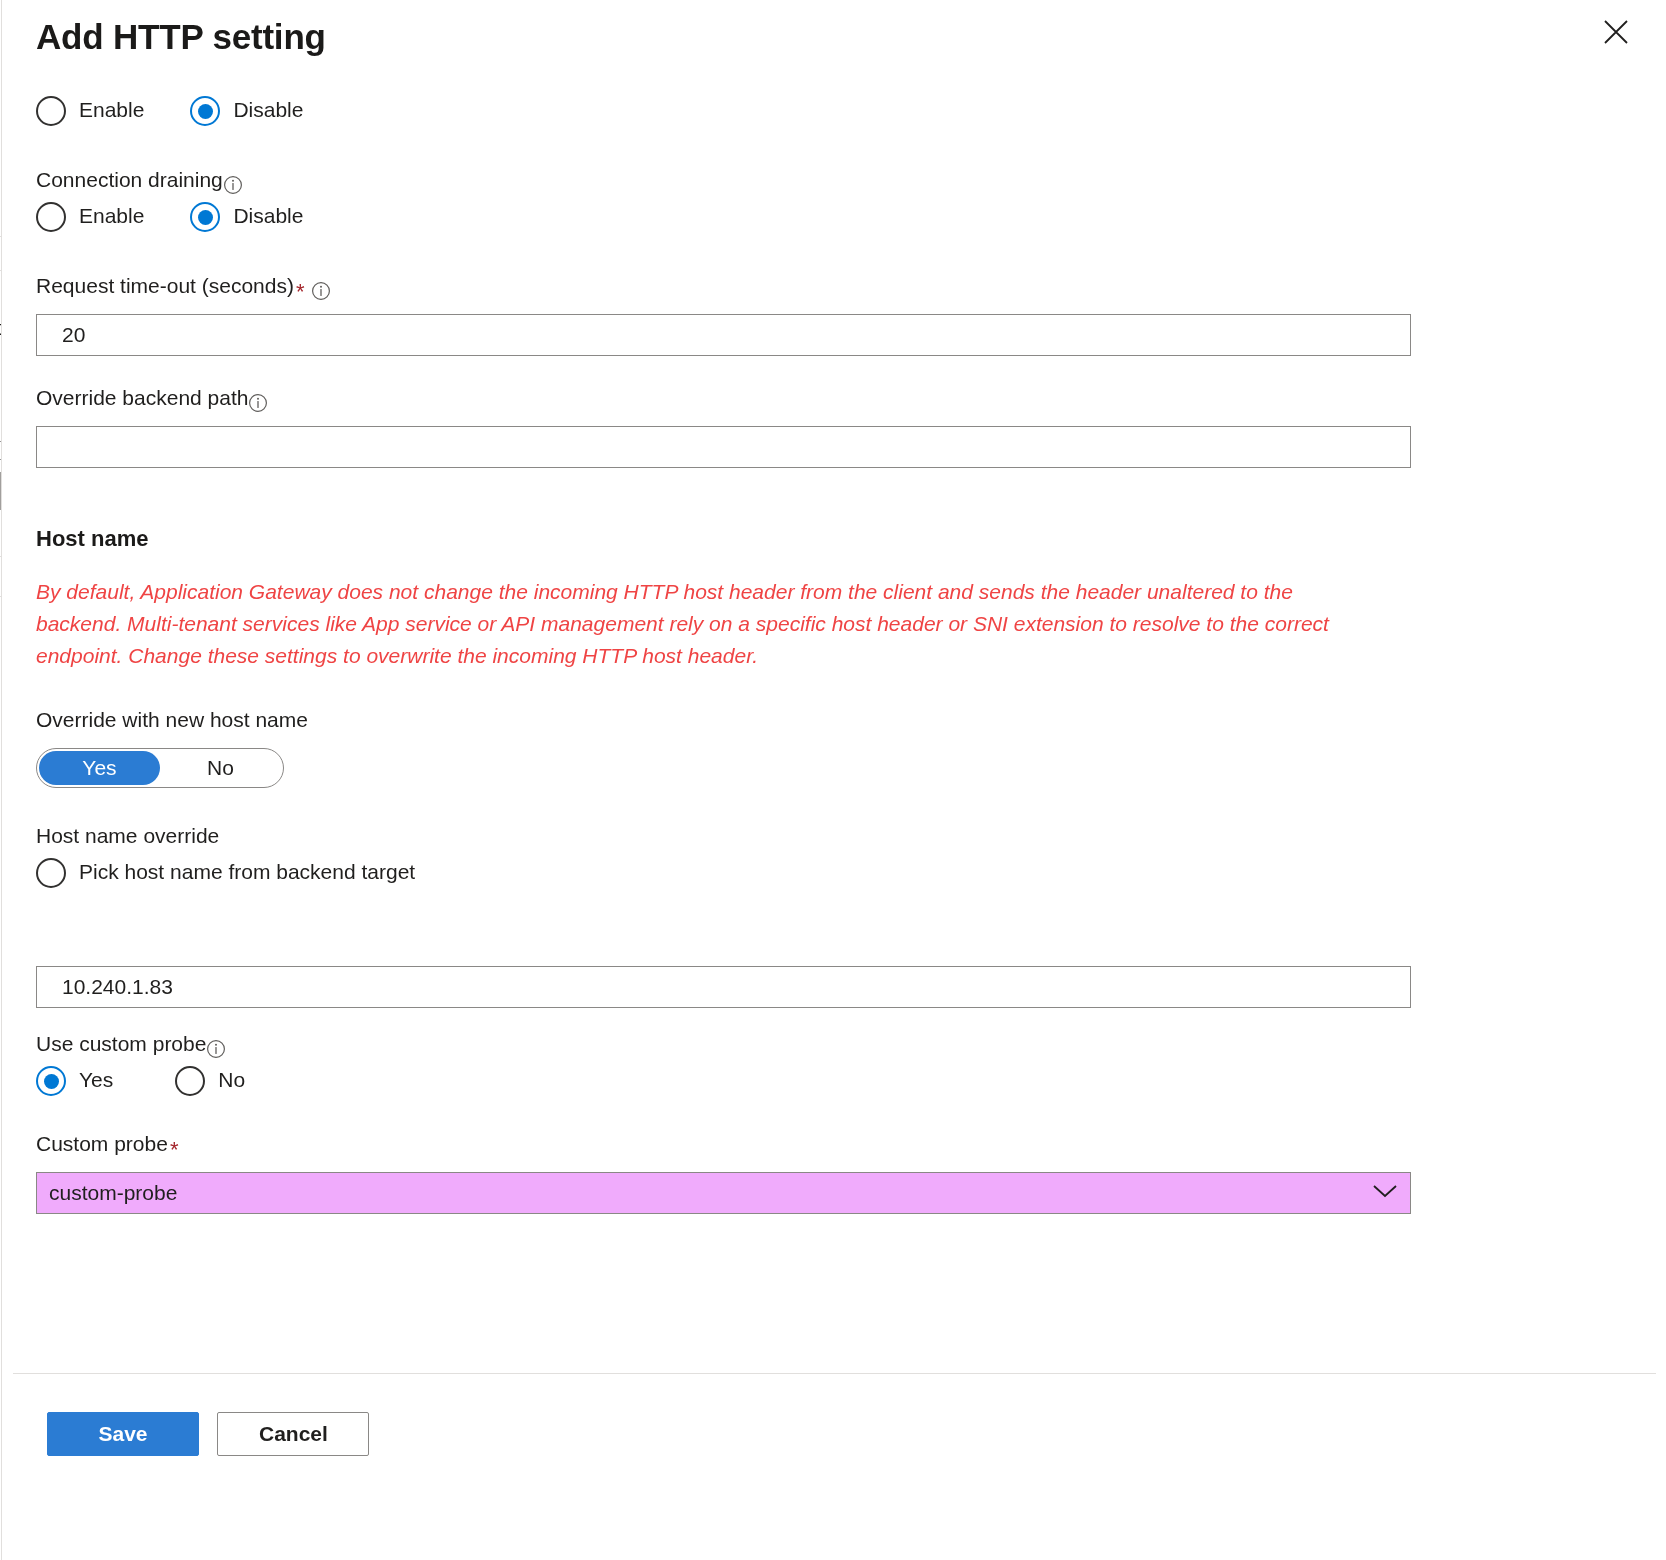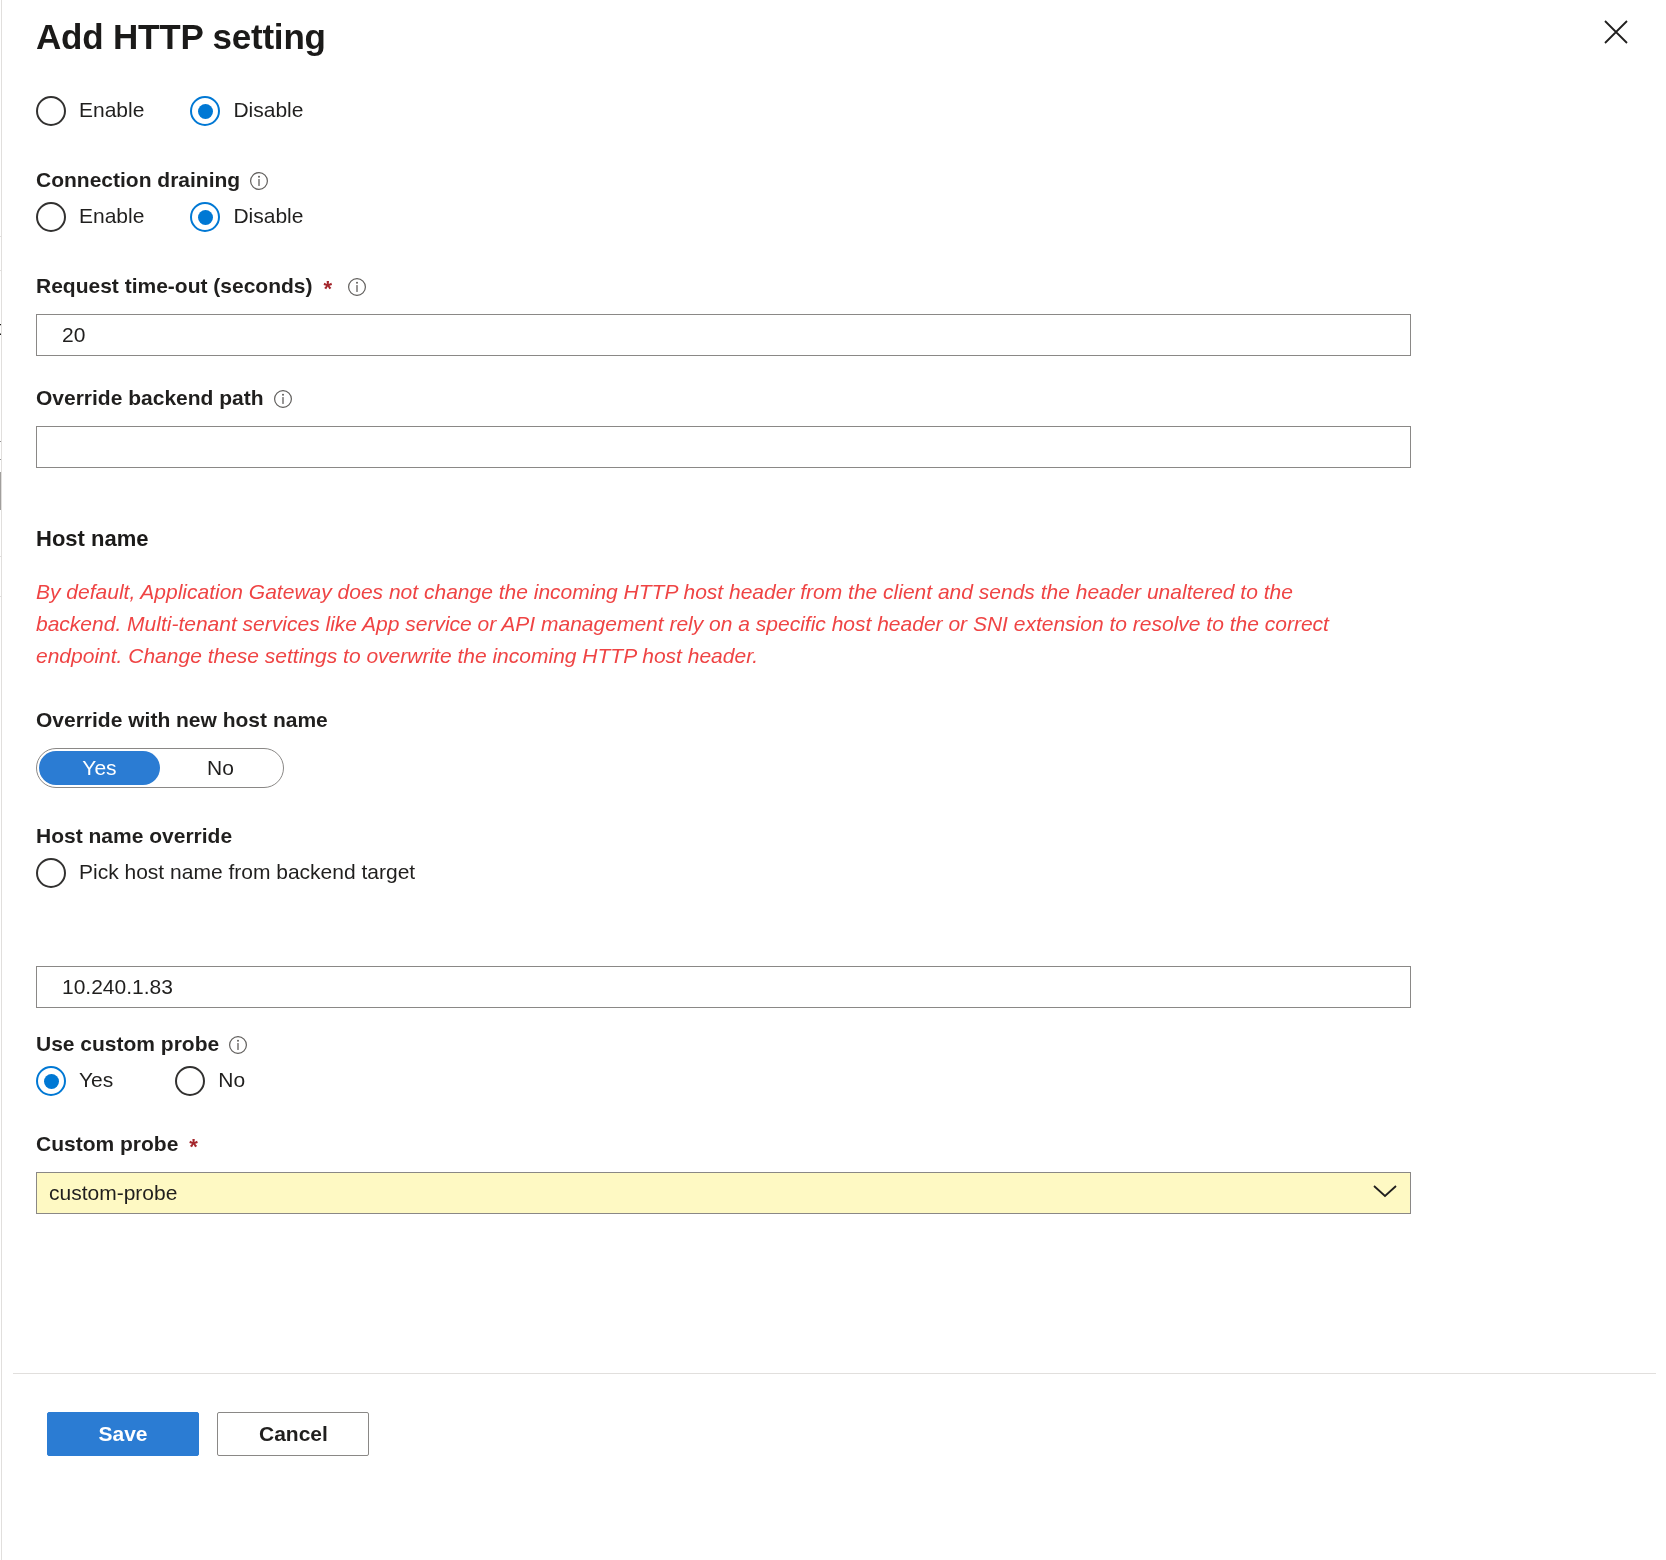--- a/index.html
+++ b/index.html
@@ -92,23 +92,22 @@
     padding: 0;
   }
   .close-btn svg { display: block; }
 
   
   .field-label {
     font-size: 21px;
     line-height: 28px;
     color: #201f1e;
     display: flex;
-    align-items: center;
-    gap: 9px;
-    font-weight: bold;
+    align-items: flex-end;
+    gap: 0;
   }
   .req-star {
     color: #a4262c;
     font-size: 22px;
     line-height: 1;
     position: relative;
     top: 3px;
     margin-left: 2px;
   }
 
@@ -221,21 +220,21 @@
   .pill-opt.on {
     background: #2b7cd3;
     color: #ffffff;
   }
 
   
   .dropdown {
     width: 1375px;
     height: 42px;
     border: 1px solid #8a8886;
-    background: #fef9c3;
+    background: #f0abfc;
     display: flex;
     align-items: center;
     padding: 0 12px;
     cursor: pointer;
     position: relative;
   }
   .dropdown-value {
     font-size: 21px;
     color: #201f1e;
     flex: 1 1 auto;

